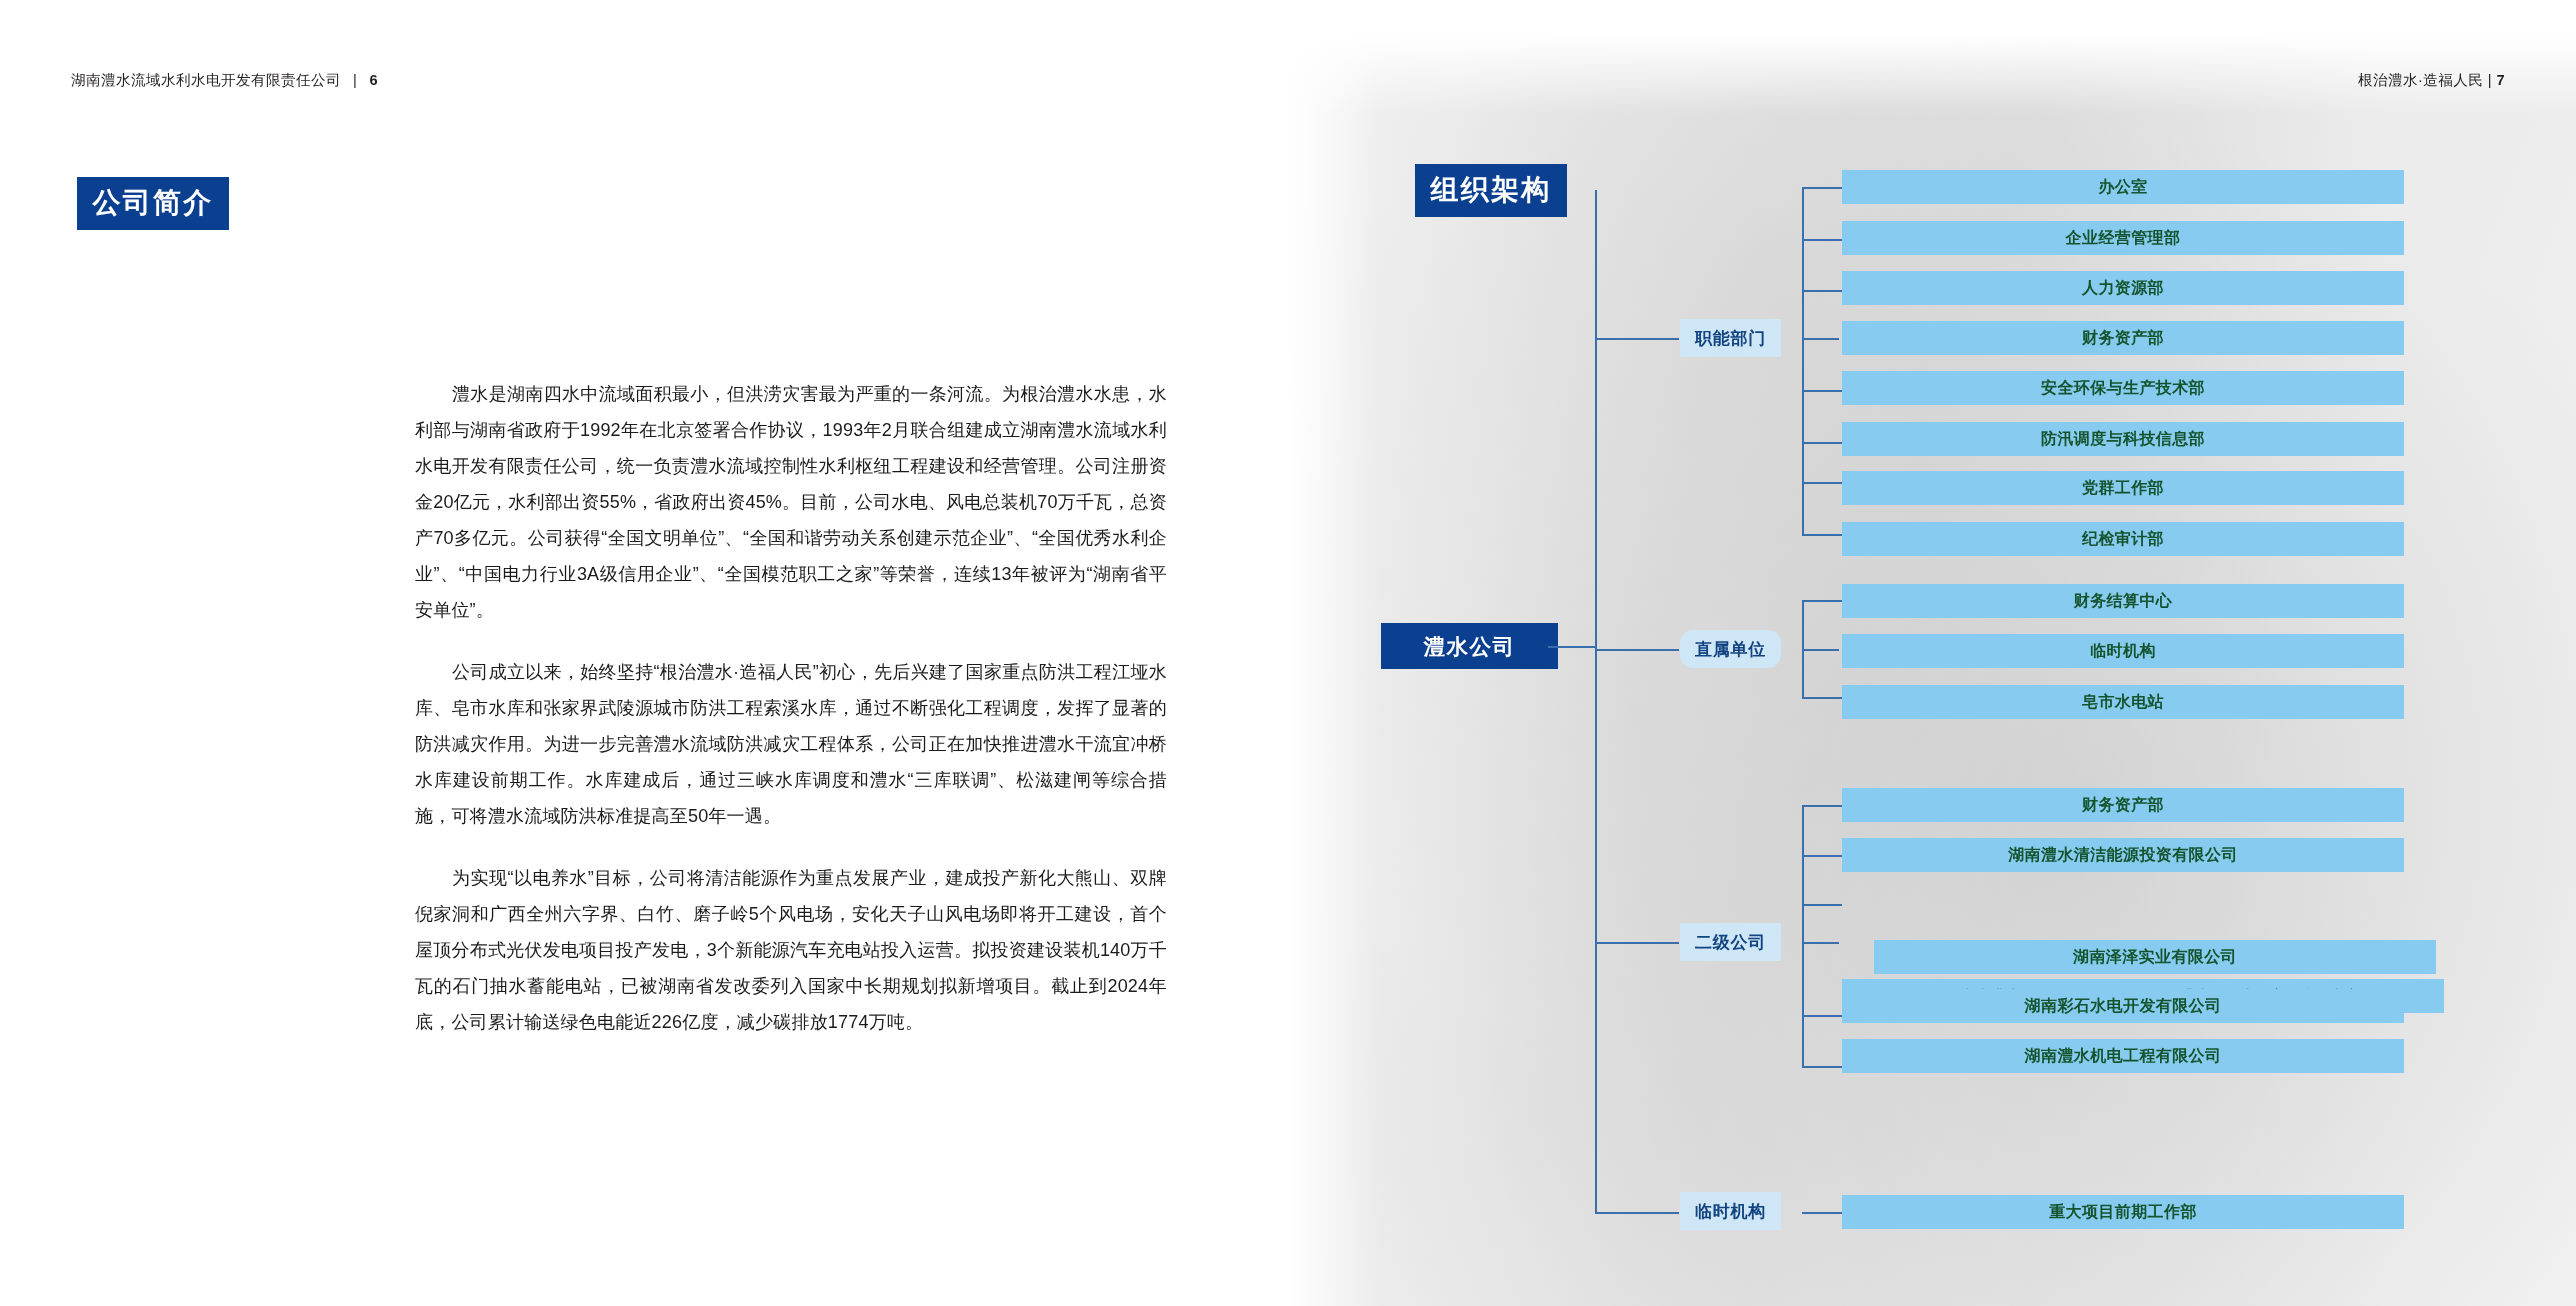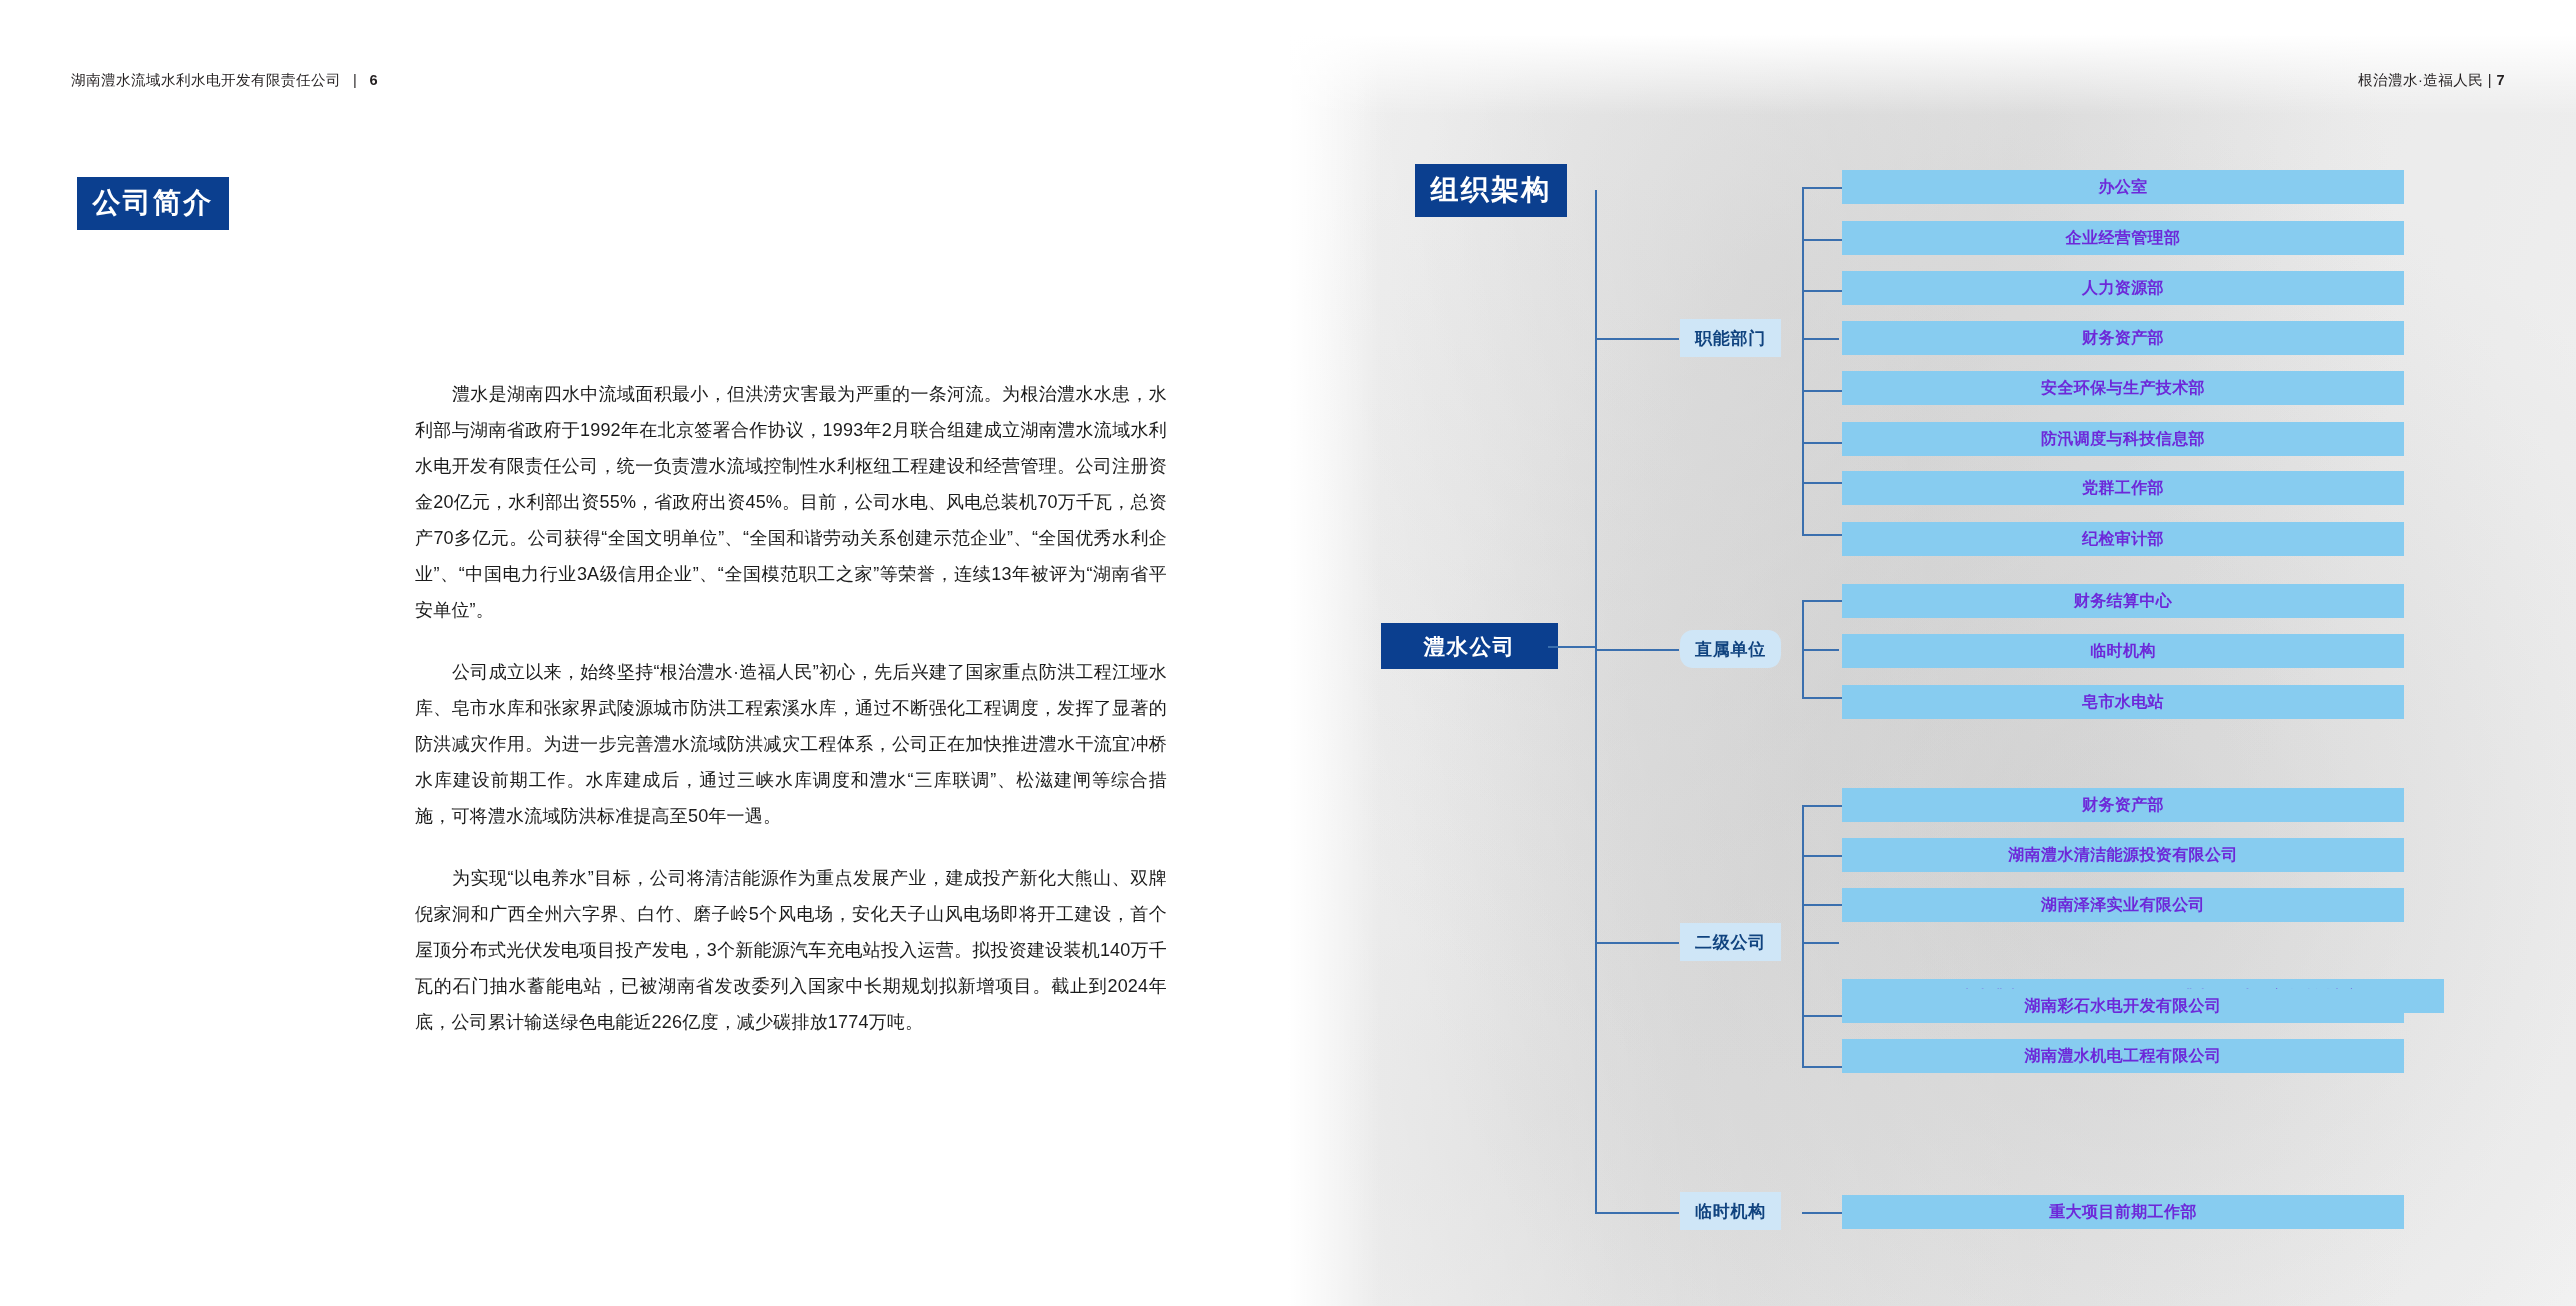--- a/index.html
+++ b/index.html
@@ -163,21 +163,21 @@
     display: flex;
     align-items: center;
     justify-content: center;
   }
   .node {
     position: absolute;
     left: 554px;
     width: 562px;
     height: 34px;
     background: #87ccf0;
-    color: #6d28d9;
+    color: #14532d;
     font-size: 16px;
     font-weight: bold;
     letter-spacing: 0.4px;
     display: flex;
     align-items: center;
     justify-content: center;
     white-space: nowrap;
     text-align: right;
   }
   .node.small {
@@ -273,21 +273,21 @@
     <div class="conn hline" style="left:514px; top:942px; width:37px;"></div>
     <div class="conn vline" style="left:514px; top:805px; height:261px;"></div>
     <div class="conn hline" style="left:514px; top:805px; width:40px;"></div>
     <div class="conn hline" style="left:514px; top:855px; width:40px;"></div>
     <div class="conn hline" style="left:514px; top:904px; width:40px;"></div>
     <div class="conn hline" style="left:514px; top:1015px; width:40px;"></div>
     <div class="conn hline" style="left:514px; top:1066px; width:40px;"></div>
 
     <div class="node" style="top:788px;">财务资产部</div>
     <div class="node" style="top:838px;">湖南澧水清洁能源投资有限公司</div>
-    <div class="node" style="top:888px;">湖南泽泽实业有限公司</div>
+    <div class="node" style="top:940px;margin-left:32px;">湖南泽泽实业有限公司</div>
     <div class="node small" style="top:979px;padding-left:40px;">湖南澧水工程项目管理有限公司 (澧水公司大坝安全监测中心)</div>
     <div class="node" style="top:989px;">湖南彩石水电开发有限公司</div>
     <div class="node" style="top:1039px;">湖南澧水机电工程有限公司</div>
 
     <div class="conn hline" style="left:307px; top:1212px; width:84px;"></div>
     <div class="group-label" style="left:392px; top:1192px;">临时机构</div>
     <div class="conn hline" style="left:514px; top:1212px; width:40px;"></div>
 
     <div class="node" style="top:1195px;">重大项目前期工作部</div>
 

